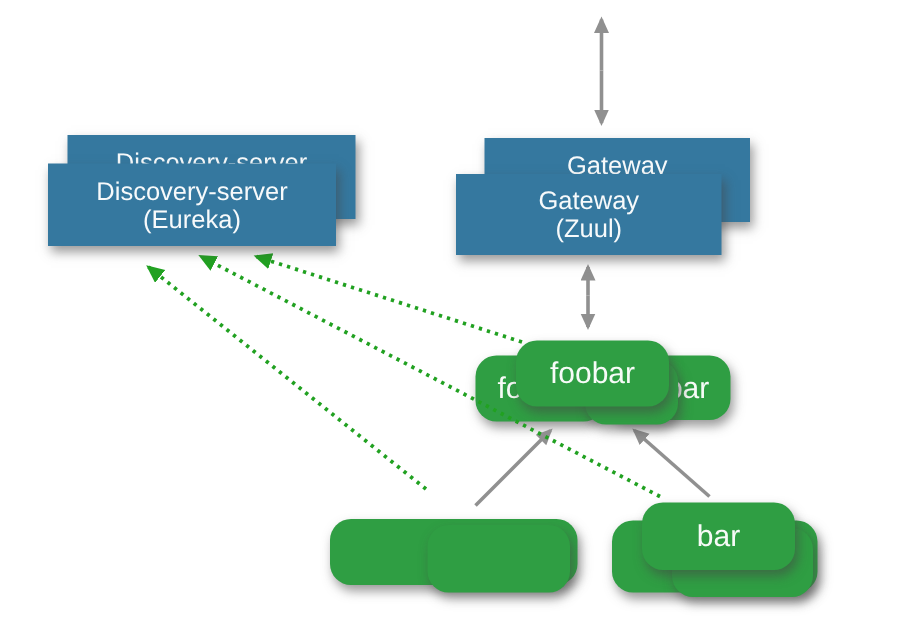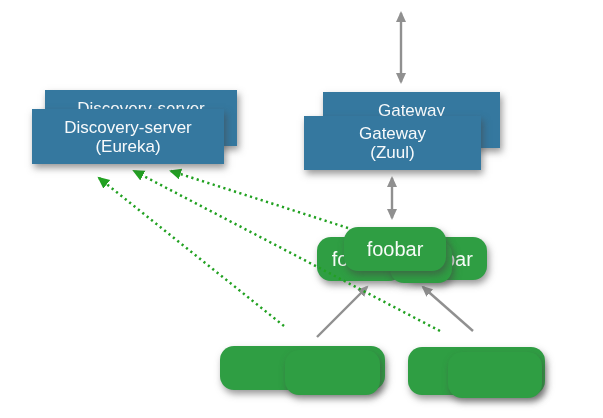--- a/index.html
+++ b/index.html
@@ -102,14 +102,17 @@
     <div>Discovery-server</div>
     <div>(Eureka)</div>
   </div>
   <div class="box blue zfront gateway-front">
     <div>Gateway</div>
     <div>(Zuul)</div>
   </div>
   <div class="box green zfront foobar-front">
     <div>foobar</div>
   </div>
+  <div class="box green zfront bar-front">
+    <div>bar</div>
+  </div>
 
 </div>
 
 </body></html>

